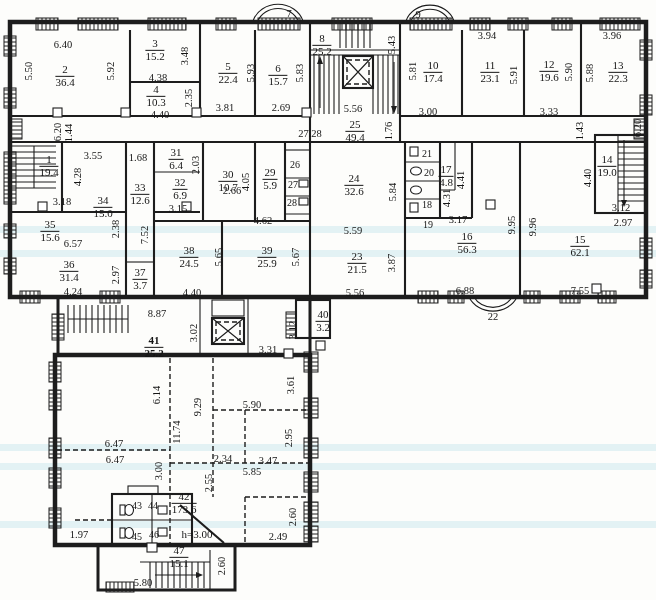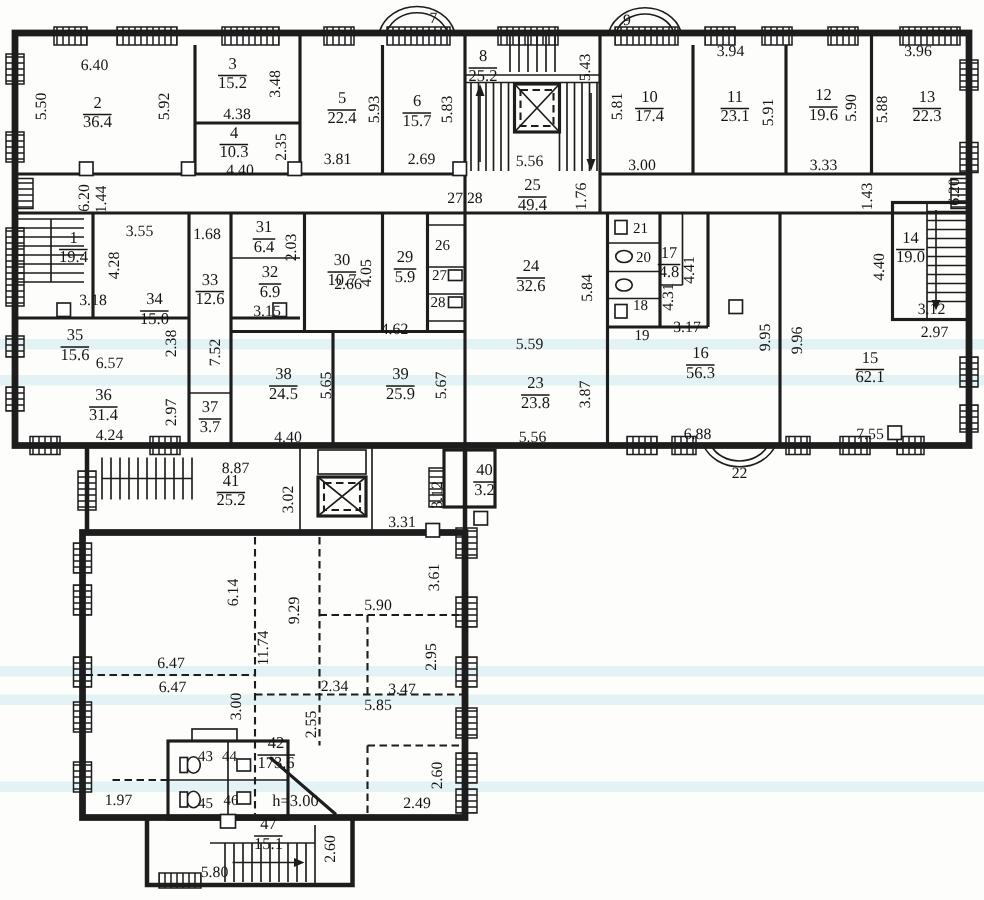--- a/index.html
+++ b/index.html
@@ -283,21 +283,21 @@
       <div class="room-label" style="left: 467px; top: 243px;">
         <span class="num">16</span>
         <span class="area">56.3</span>
       </div>
       <div class="room-label" style="left: 446px; top: 176px;">
         <span class="num">17</span>
         <span class="area">4.8</span>
       </div>
       <div class="room-label" style="left: 357px; top: 263px;">
         <span class="num">23</span>
-        <span class="area">23.8</span>
+        <span class="area">21.5</span>
       </div>
       <div class="room-label" style="left: 354px; top: 185px;">
         <span class="num">24</span>
         <span class="area">32.6</span>
       </div>
       <div class="room-label" style="left: 355px; top: 131px;">
         <span class="num">25</span>
         <span class="area">49.4</span>
       </div>
       <div class="room-label" style="left: 270px; top: 179px;">
@@ -341,21 +341,21 @@
         <span class="area">24.5</span>
       </div>
       <div class="room-label" style="left: 267px; top: 257px;">
         <span class="num">39</span>
         <span class="area">25.9</span>
       </div>
       <div class="room-label" style="left: 323px; top: 321px;">
         <span class="num">40</span>
         <span class="area">3.2</span>
       </div>
-      <div class="room-label" style="left: 154px; top: 328px;">
+      <div class="room-label" style="left: 154px; top: 347px; font-weight: bold;">
         <span class="num">41</span>
         <span class="area">25.2</span>
       </div>
       <div class="room-label" style="left: 184px; top: 503px;">
         <span class="num">42</span>
         <span class="area">173.6</span>
       </div>
       <div class="room-label" style="left: 179px; top: 557px;">
         <span class="num">47</span>
         <span class="area">15.1</span>

